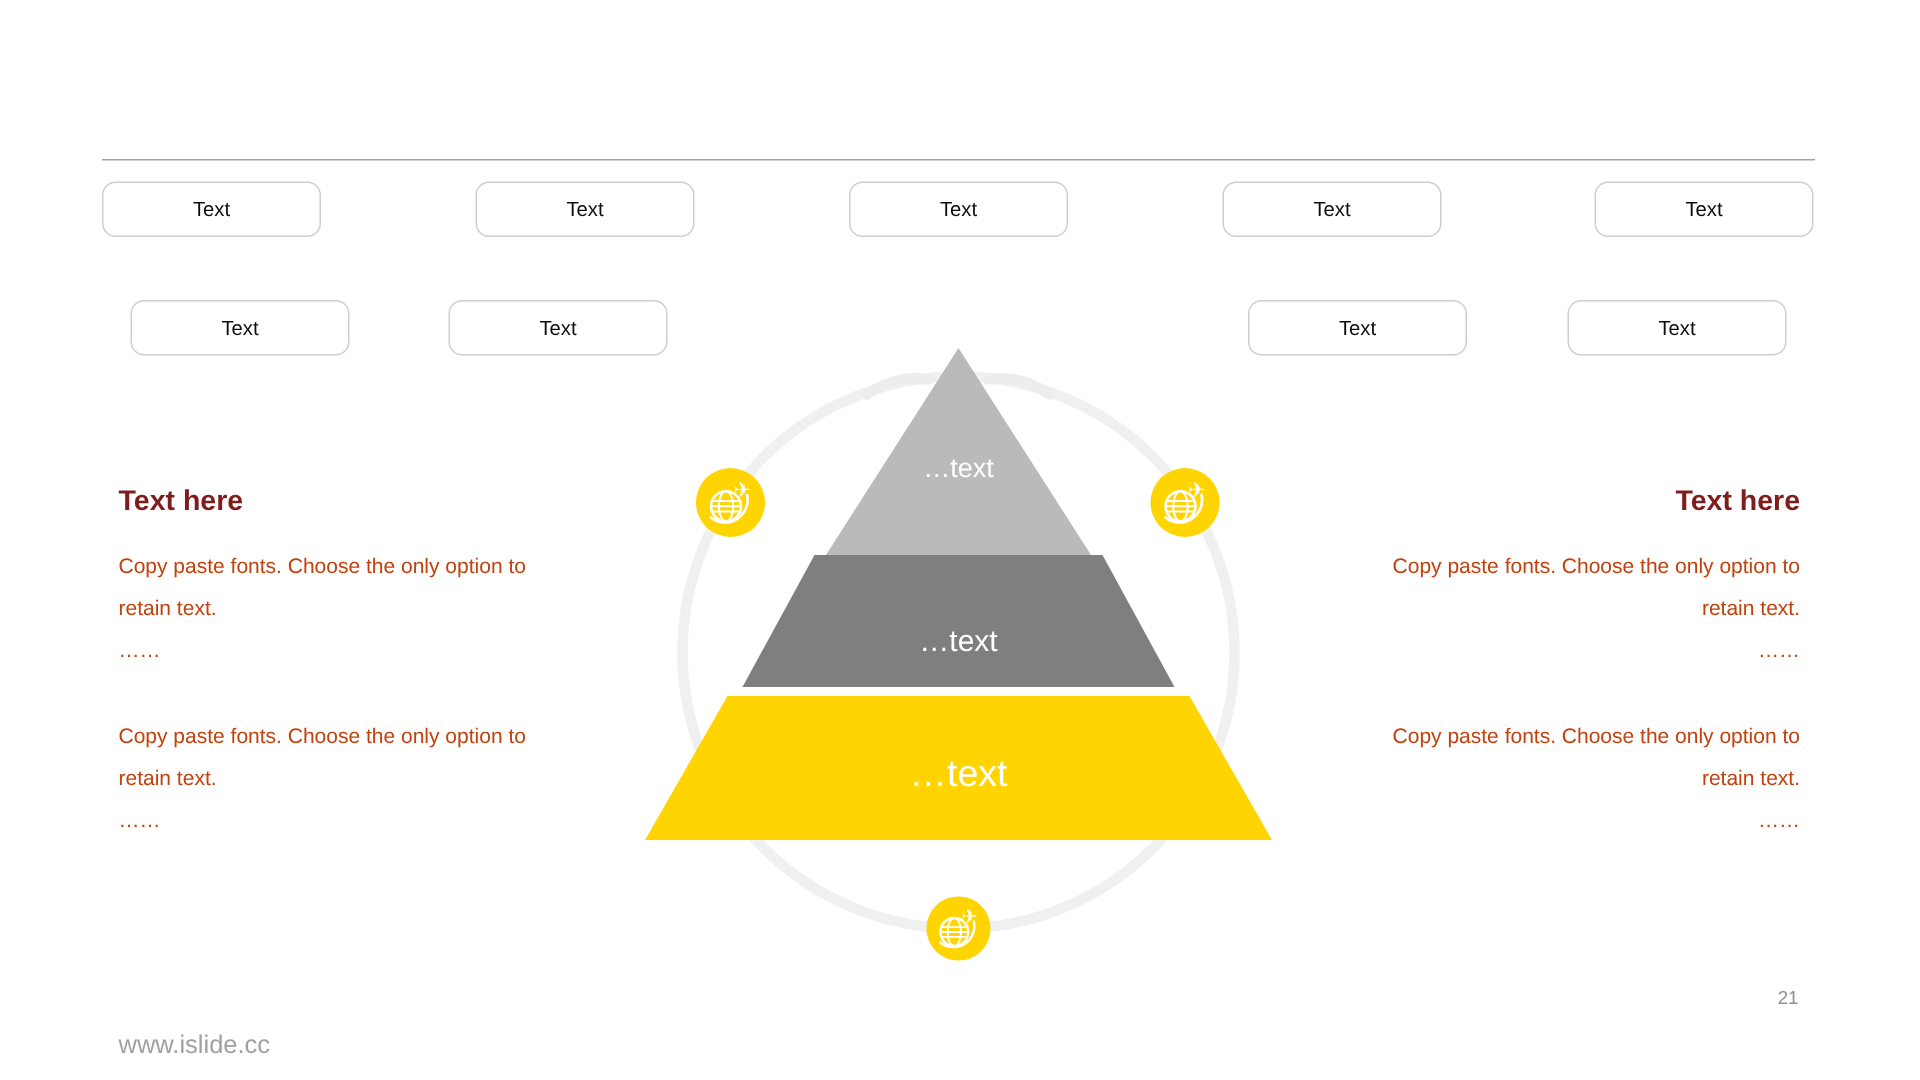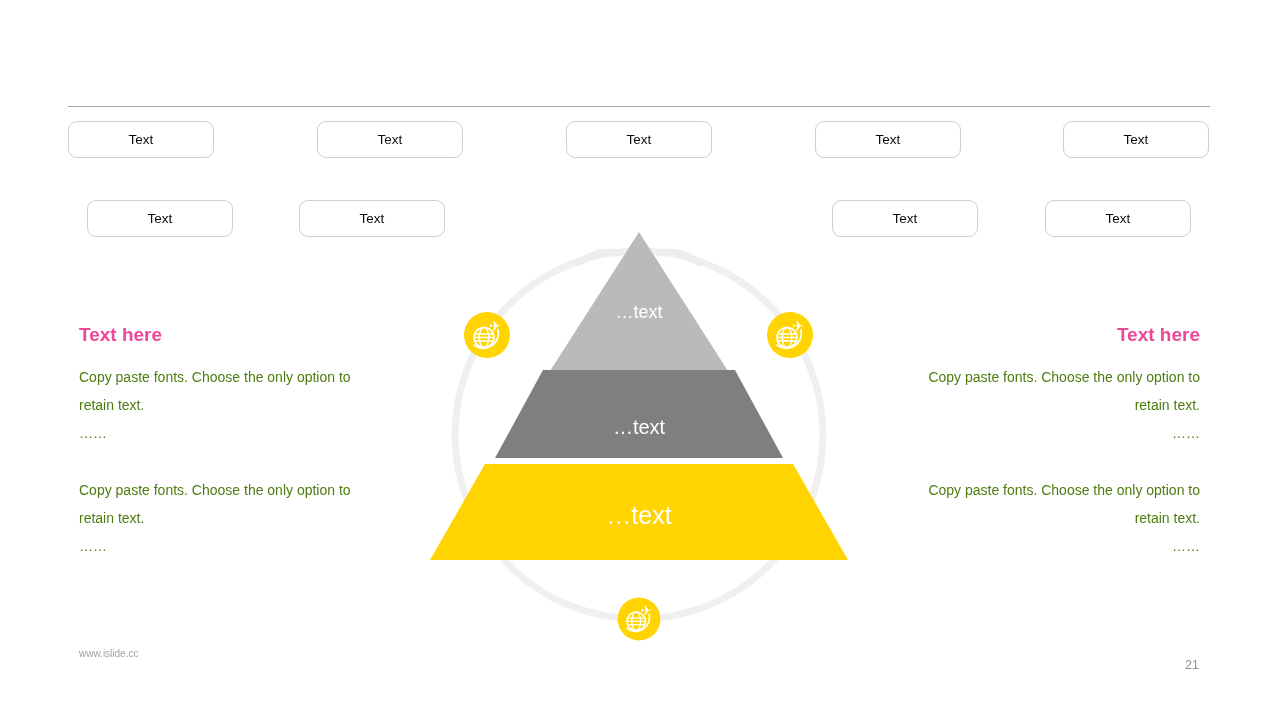--- a/index.html
+++ b/index.html
@@ -26,28 +26,28 @@
   .b2-1 { left: 87px; }  .b2-2 { left: 299px; }
   .b2-3 { left: 832px; } .b2-4 { left: 1045px; }
 
   .diagram {
     position: absolute; left: 410px; top: 226px; width: 460px; height: 420px;
   }
 
   .panel { position: absolute; top: 322px; width: 300px; color: #0d0d0d; }
   .panel-left { left: 79px; text-align: left; }
   .panel-right { right: 80px; text-align: right; }
-  .panel-title { font-size: 19px; font-weight: bold; line-height: 26px; margin-bottom: 15px; color: #ec4899; }
+  .panel-title { font-size: 19px; font-weight: bold; line-height: 26px; margin-bottom: 15px; color: #7f1d1d; }
   .para { margin-bottom: 29px; }
-  .para-line { font-size: 14px; line-height: 28px; white-space: nowrap; color: #4d7c0f; }
+  .para-line { font-size: 14px; line-height: 28px; white-space: nowrap; color: #c2410c; }
   .panel-right .para-line { direction: ltr; }
 
   .footer-site {
-    position: absolute; left: 79px; top: 648px;
-    font-size: 10px; color: #a0a0a0;
+    position: absolute; left: 79px; top: 687px;
+    font-size: 17px; color: #a0a0a0;
   }
   .footer-page {
     position: absolute; right: 81px; top: 658px;
     font-size: 12.5px; color: #8f8f8f;
   }
 
   .pyramid-label { fill: #ffffff; text-anchor: middle; font-family: "Liberation Sans", sans-serif; }
   .lbl-top { font-size: 18px; }
   .lbl-mid { font-size: 20px; }
   .lbl-bot { font-size: 25px; }

